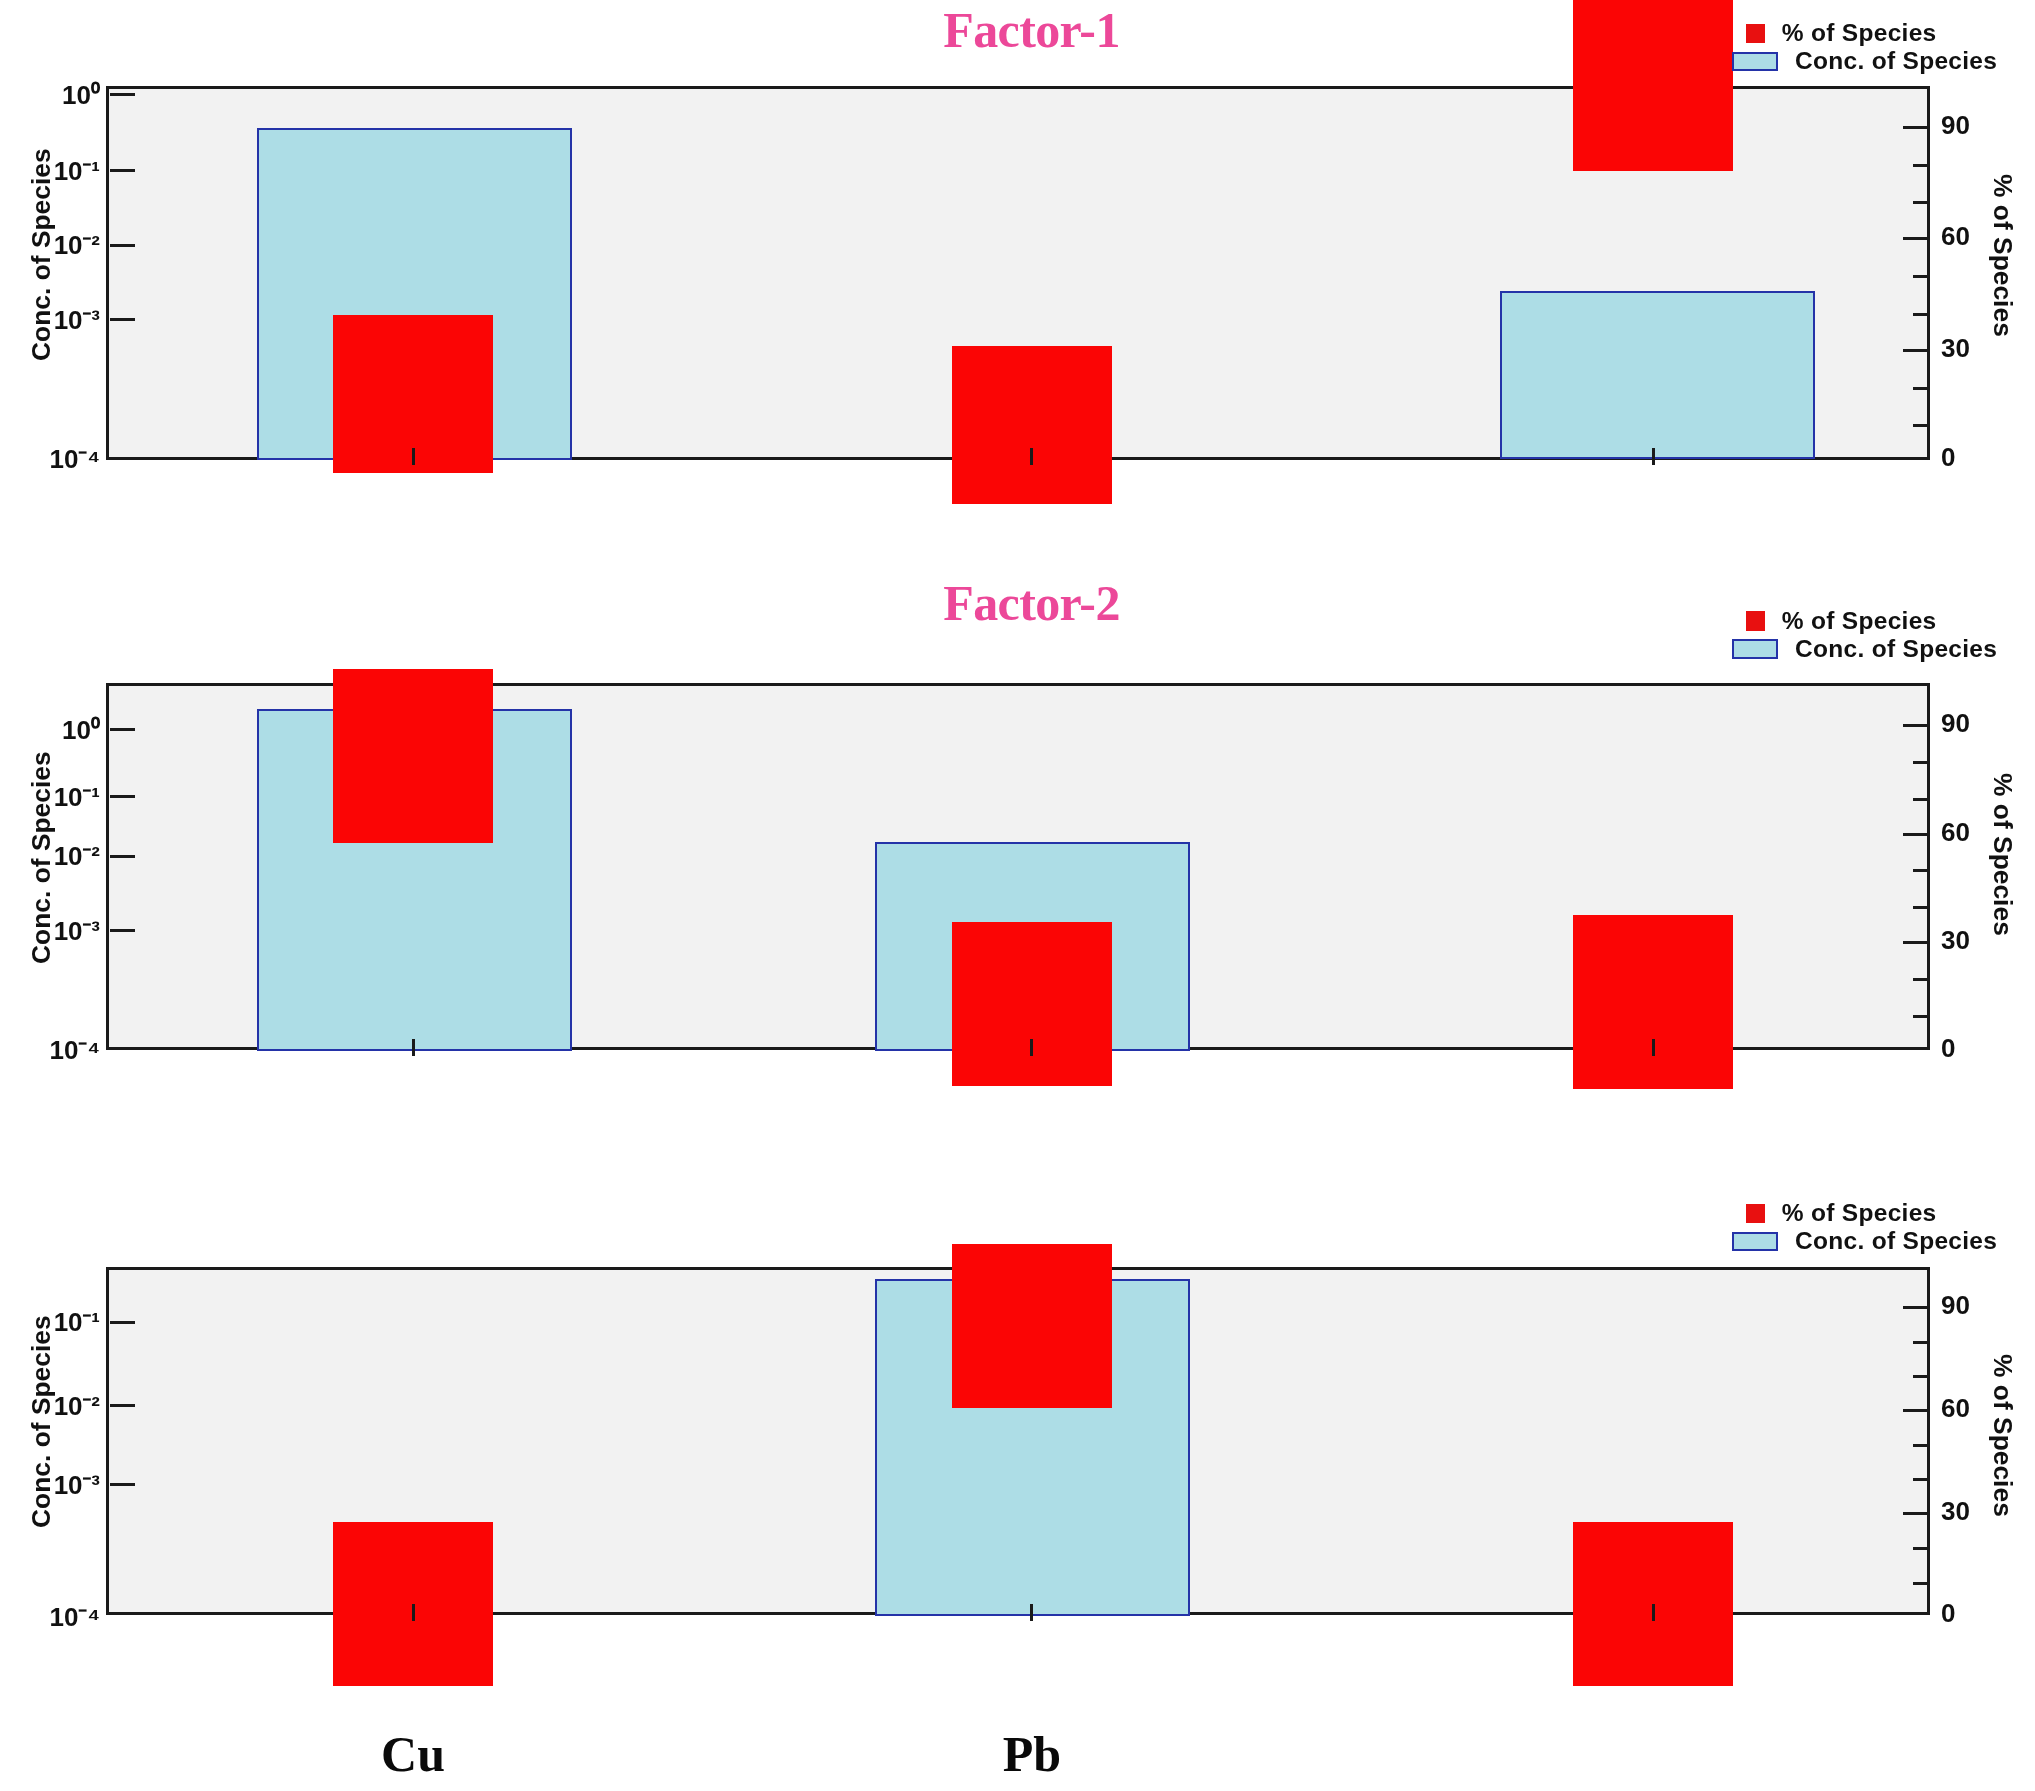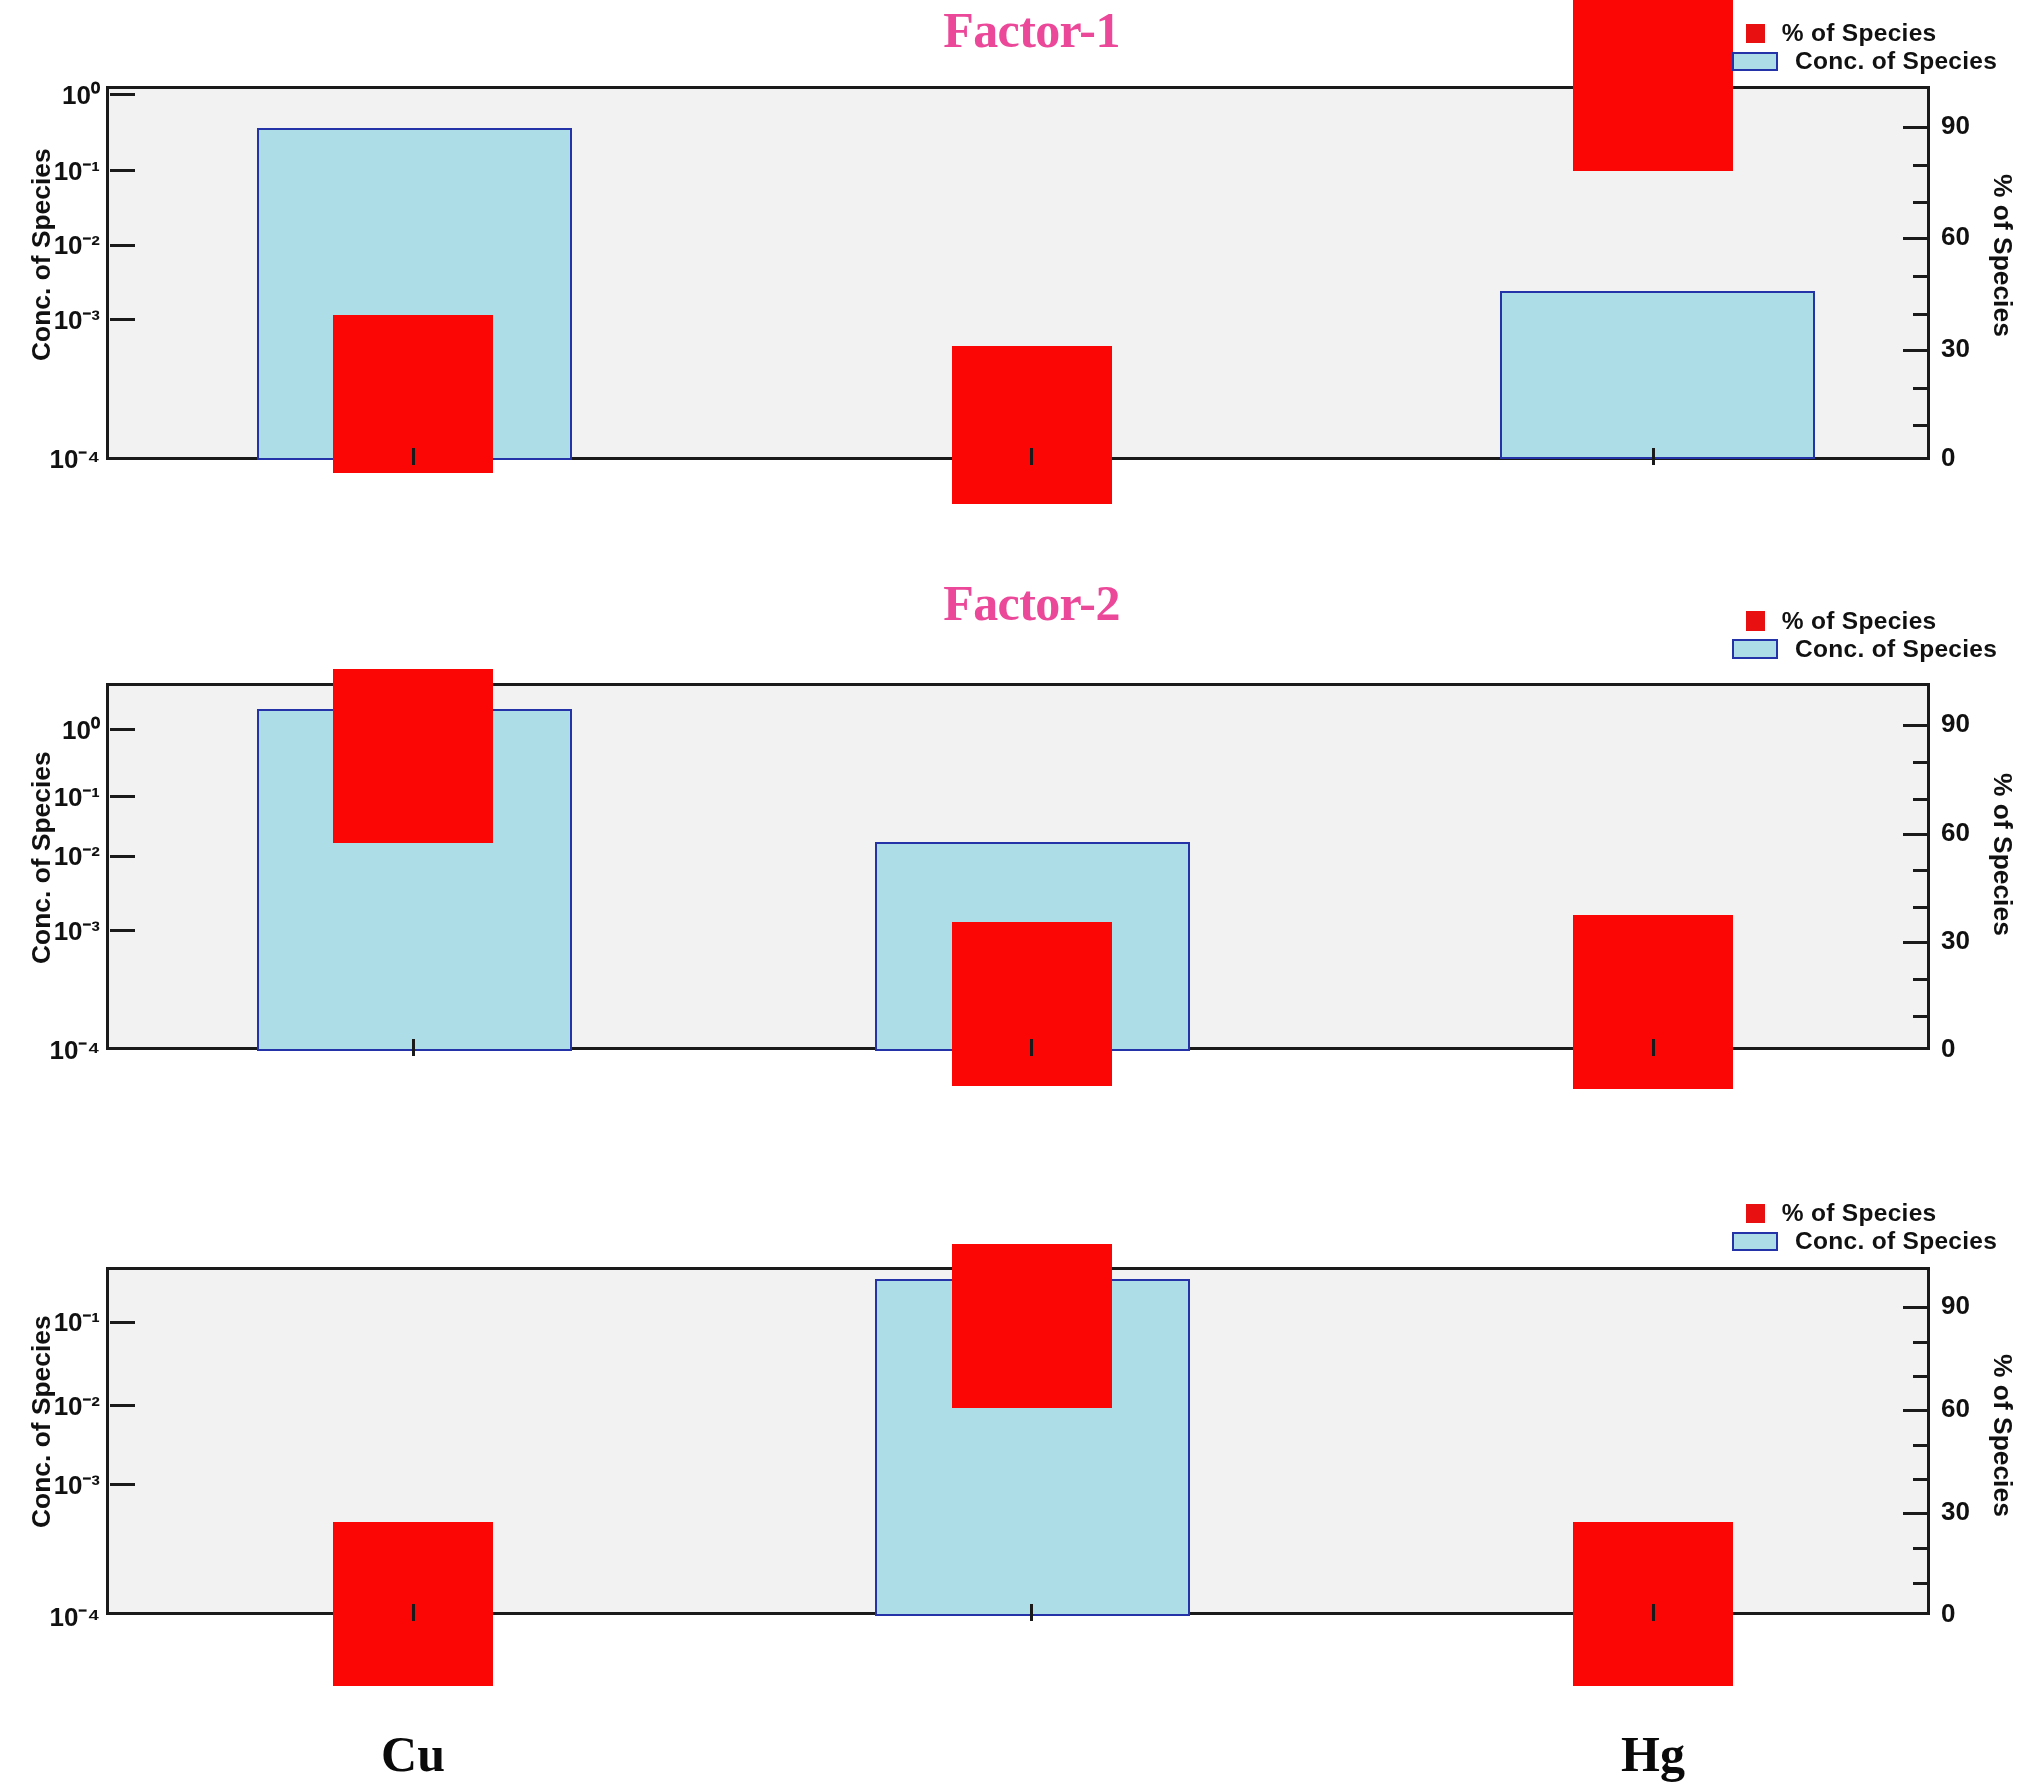--- a/index.html
+++ b/index.html
@@ -287,15 +287,15 @@
       <span class="sw-red"></span>
       <span class="legend-label">% of Species</span>
     </div>
     <div class="legend-row">
       <span class="sw-blue"></span>
       <span class="legend-label">Conc. of Species</span>
     </div>
   </div>
 
   <div class="xcat" style="left:284px;top:545px;width:258px;">Cu</div>
-  <div class="xcat" style="left:1524px;top:545px;width:258px;">Hg</div>
+  <div class="xcat" style="left:903px;top:545px;width:258px;">Pb</div>
 </section>
 
 
 </body></html>

